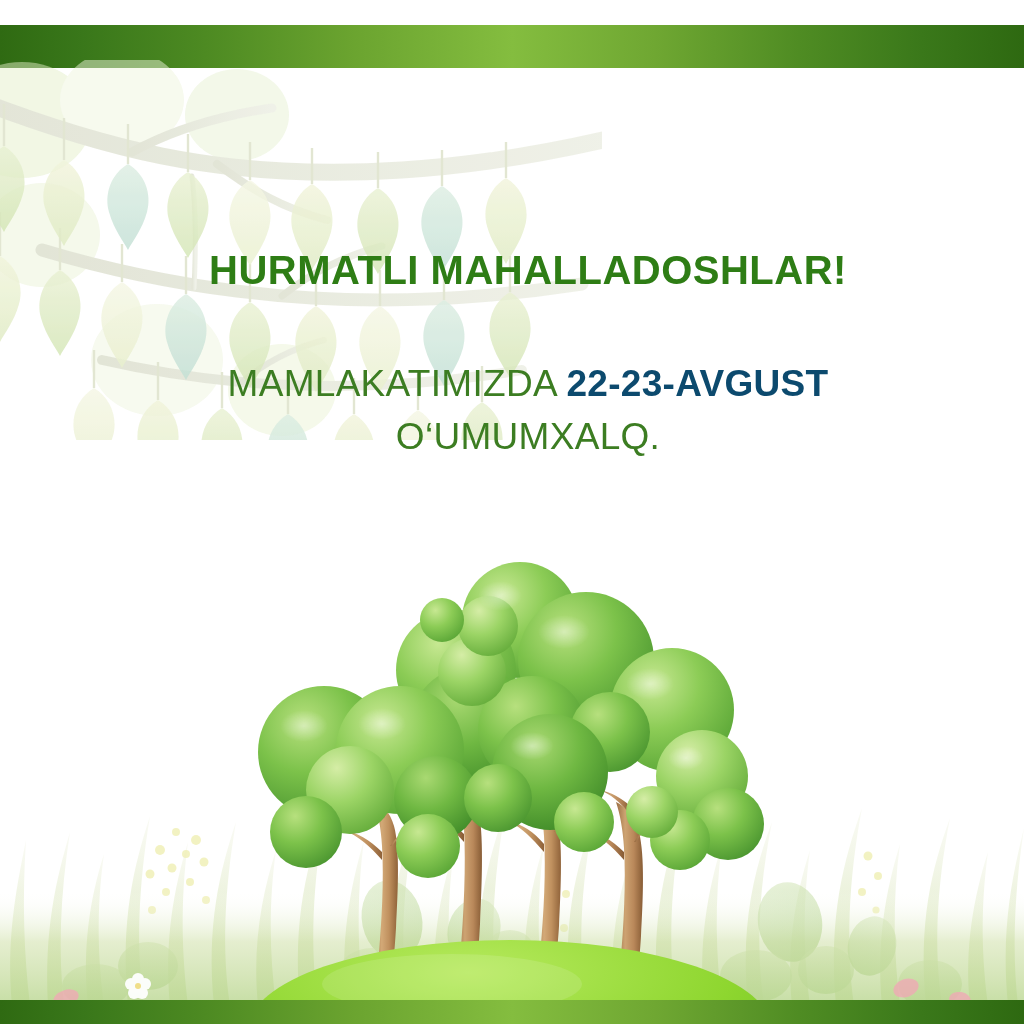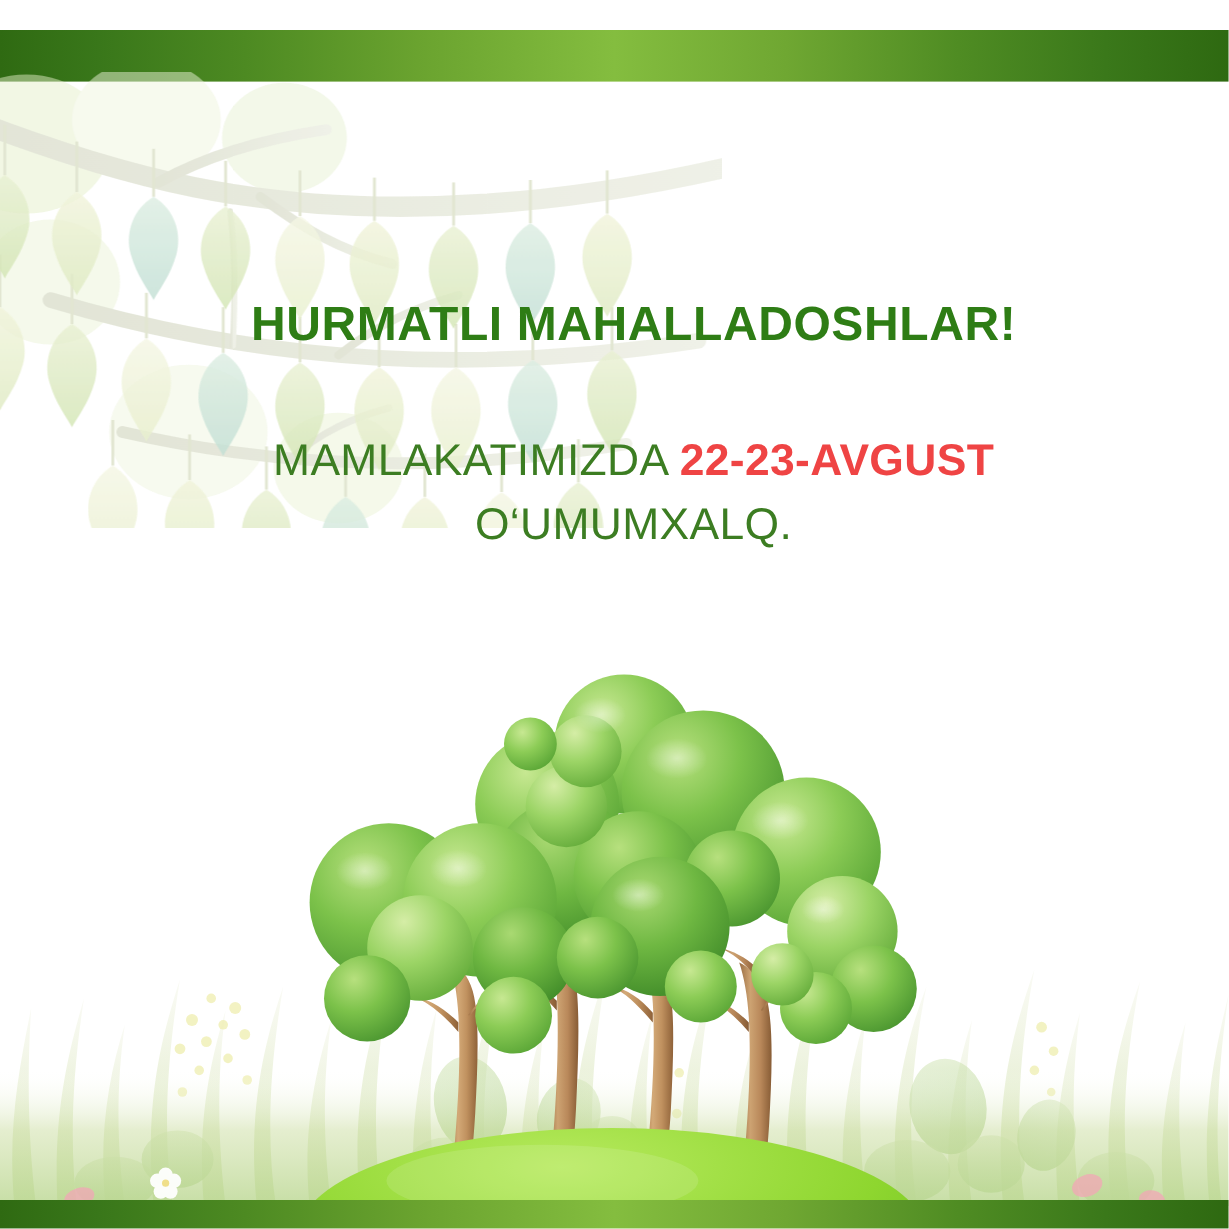--- a/index.html
+++ b/index.html
@@ -25,21 +25,21 @@
 
   
   #tree-art{position:absolute;left:232px;top:560px;width:540px;height:450px;pointer-events:none;}
 
   
   #text-block{position:absolute;left:16px;top:248px;width:1024px;text-align:center;}
   #headline{font-size:40px;font-weight:bold;color:#2e7d15;letter-spacing:.5px;
             margin:0 0 66px 0;line-height:1.1;}
   .body-line{font-size:37px;font-weight:normal;color:#3c7d22;letter-spacing:.3px;
              line-height:1.42;margin:0;}
-  .body-line .accent{font-weight:bold;color:#ef4444;}
+  .body-line .accent{font-weight:bold;color:#0c4a6e;}
 </style>
 </head>
 <body>
 
 <div id="poster">
 
   <div id="top-bar" class="bar"></div>
 
   <svg id="branch-decor" viewBox="0 0 620 380" xmlns="http://www.w3.org/2000/svg">
     <defs>

